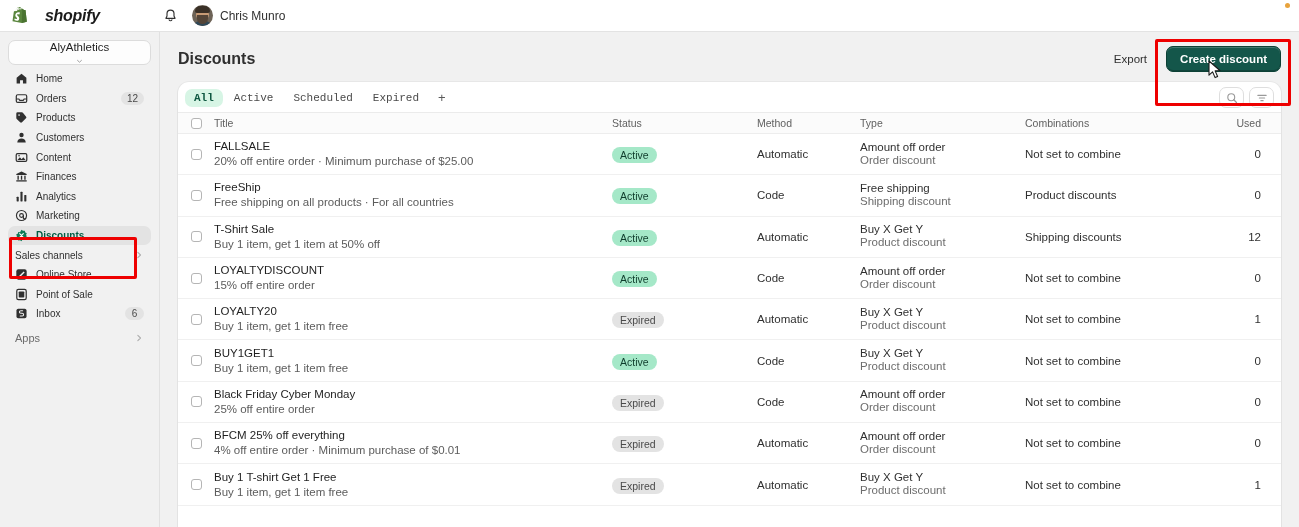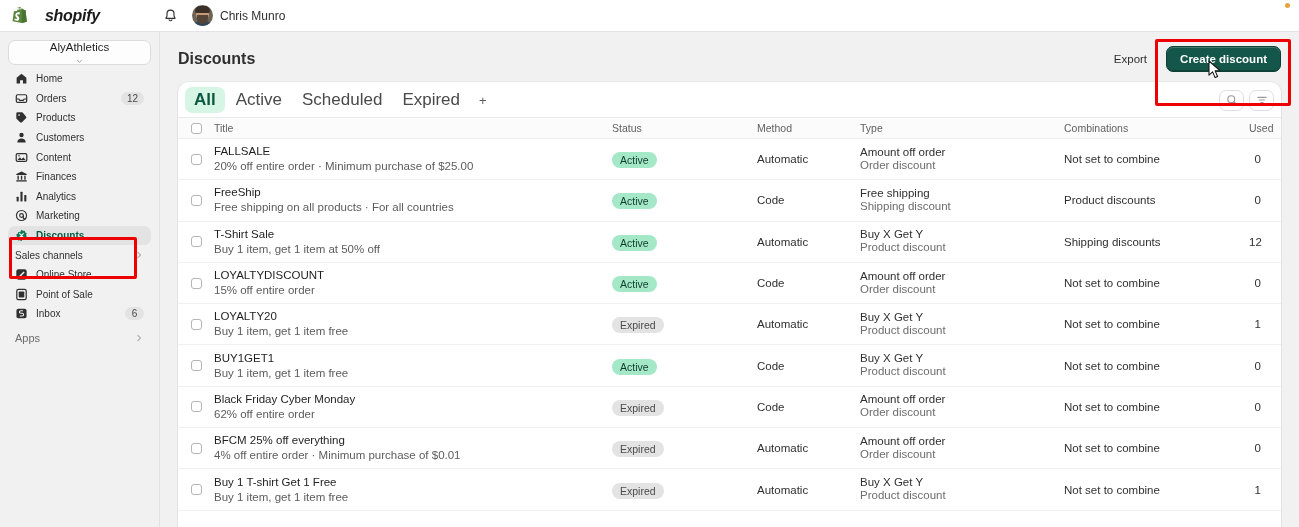--- a/index.html
+++ b/index.html
@@ -136,23 +136,24 @@
     display: flex; flex-direction: column;
     overflow: hidden;
   }
   .tabs-bar {
     display: flex; align-items: center;
     padding: 5px 7px 4px 7px;
     gap: 2px;
     border-bottom: 1px solid #ebebeb;
   }
   .tab {
-    font-size: 17px; color: #4a4a4a;
+    font-size: 11px; color: #4a4a4a;
     padding: 3px 9px; border-radius: 7px;
     white-space: nowrap;
+    font-family: Liberation Mono, monospace;
   }
   .tab.sel { background: #d7f5e5; color: #0d5740; font-weight: 600; }
   .tab-add { font-size: 13px; color: #5a5a5a; padding: 1px 8px; border-radius: 7px; }
   .tabs-right { margin-left: auto; display: flex; gap: 5px; }
   .icon-btn {
     width: 25px; height: 21px;
     border: 1px solid #dedede; border-radius: 7px;
     background: #fff;
     display: flex; align-items: center; justify-content: center;
   }
@@ -174,21 +175,21 @@
   }
   .c-check { width: 36px; display: flex; justify-content: center; align-items: center; flex: none; }
   .cbx {
     width: 11px; height: 11px;
     border: 1px solid #b5b5b5; border-radius: 3px; background: #fff;
   }
   .c-title { width: 398px; flex: none; padding-right: 8px; }
   .c-status { width: 145px; flex: none; }
   .c-method { width: 103px; flex: none; }
   .c-type { width: 165px; flex: none; }
-  .c-comb { width: 185px; flex: none; margin-left: 39px; }
+  .c-comb { width: 185px; flex: none; }
   .c-used { flex: 1; text-align: right; padding-right: 20px; }
 
   .th { font-size: 10.5px; color: #616161; }
   .t1 { font-size: 11.5px; color: #1f1f1f; line-height: 15px; }
   .t2 { font-size: 11.5px; color: #5c5c5c; line-height: 15px; }
   .cell { font-size: 11.5px; color: #303030; }
   .cell-sub { font-size: 11.5px; color: #6d6d6d; line-height: 15px; }
   .num { font-size: 11.5px; color: #303030; }
 
   .badge {
@@ -525,21 +526,21 @@
                 </div>
                 <div class="c-comb cell">Not set to combine</div>
                 <div class="c-used num">0</div>
               </div>
               <div class="trow">
                 <div class="c-check">
                   <div class="cbx"></div>
                 </div>
                 <div class="c-title">
                   <div class="t1">Black Friday Cyber Monday</div>
-                  <div class="t2">62% off entire order</div>
+                  <div class="t2">25% off entire order</div>
                 </div>
                 <div class="c-status"><span class="badge expired">Expired</span></div>
                 <div class="c-method cell">Code</div>
                 <div class="c-type">
                   <div class="cell">Amount off order</div>
                   <div class="cell-sub">Order discount</div>
                 </div>
                 <div class="c-comb cell">Not set to combine</div>
                 <div class="c-used num">0</div>
               </div>

